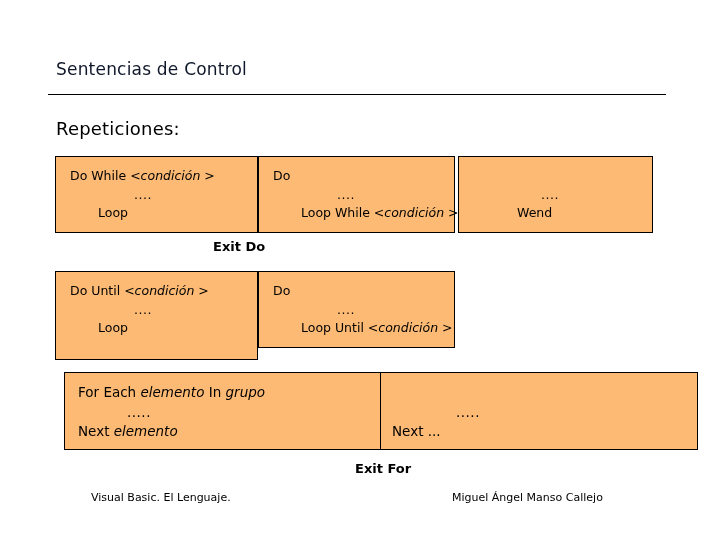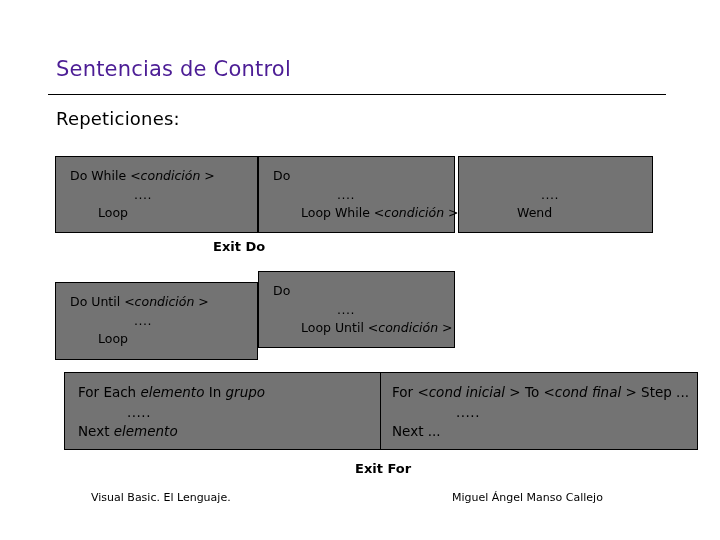--- a/index.html
+++ b/index.html
@@ -19,51 +19,51 @@
   .slide {
     position: absolute;
     inset: 0;
   }
 
   
   .title {
     position: absolute;
     left: 56px;
     top: 56px;
-    font-size: 21px;
+    font-size: 17px;
     line-height: 26px;
     letter-spacing: 0.2px;
-    color: #4c1d95;
+    color: #0f172a;
     white-space: nowrap;
   }
 
   .title-rule {
     position: absolute;
     left: 48px;
     top: 94px;
     width: 618px;
     height: 0;
     border-top: 1.6px solid #000;
   }
 
   .subtitle {
     position: absolute;
     left: 56px;
-    top: 107px;
+    top: 117px;
     font-size: 18px;
     line-height: 24px;
     letter-spacing: 0.2px;
     white-space: nowrap;
   }
 
   
   .box {
     position: absolute;
     border: 1.4px solid #000;
-    background: #737373;
+    background: #fdba74;
     box-sizing: border-box;
   }
 
   .code {
     position: absolute;
     font-size: 12.5px;
     line-height: 15px;
     white-space: nowrap;
   }
   .code .it {
@@ -123,21 +123,21 @@
     </div>
   </div>
 
   <div class="box" style="left:458px; top:156px; width:195px; height:77px;">
     <div class="code dots ln2" style="left:82px;">....</div>
     <div class="code ln3" style="left:30px; top:48px;">Wend</div>
   </div>
 
   <div class="caption" style="left:213px; top:239px;">Exit Do</div>
 
-  <div class="box" style="left:55px; top:282px; width:203px; height:78px;padding-left:43px;">
+  <div class="box" style="left:55px; top:271px; width:203px; height:89px;padding-left:43px;">
     <div class="code ln1">
       <span>Do Until </span><span class="it">&lt;condición &gt;</span>
     </div>
     <div class="code dots ln2" style="left:78px;">....</div>
     <div class="code ln3">Loop</div>
   </div>
 
   <div class="box" style="left:258px; top:271px; width:197px; height:77px;">
     <div class="code ln1">Do</div>
     <div class="code dots ln2" style="left:78px;">....</div>
@@ -150,23 +150,20 @@
     <div class="code" style="left:13px; top:12px; font-size:13.5px;">
       <span>For Each </span><span class="it">elemento</span><span> In </span><span class="it">grupo</span>
     </div>
     <div class="code dots" style="left:62px; top:32px; font-size:13.5px;">.....</div>
     <div class="code" style="left:13px; top:51px; font-size:13.5px;">
       <span>Next </span><span class="it">elemento</span>
     </div>
   </div>
 
   <div class="box" style="left:380px; top:372px; width:318px; height:78px;">
-    <div class="code" style="left:11px; top:12px; font-size:13.5px;">
-      <span>For </span><span class="it">&lt;cond inicial &gt;</span><span> To </span><span class="it">&lt;cond final &gt;</span><span> Step ...</span>
-    </div>
     <div class="code dots" style="left:75px; top:32px; font-size:13.5px;">.....</div>
     <div class="code" style="left:11px; top:51px; font-size:13.5px;">Next ...</div>
   </div>
 
   <div class="caption" style="left:355px; top:461px;">Exit For</div>
 
   <div class="footer-text" style="left:452px; top:491px;">Miguel Ángel Manso Callejo</div>
   <div class="footer-text" style="left:91px; top:491px;">Visual Basic. El Lenguaje.</div>
 
 </div>

